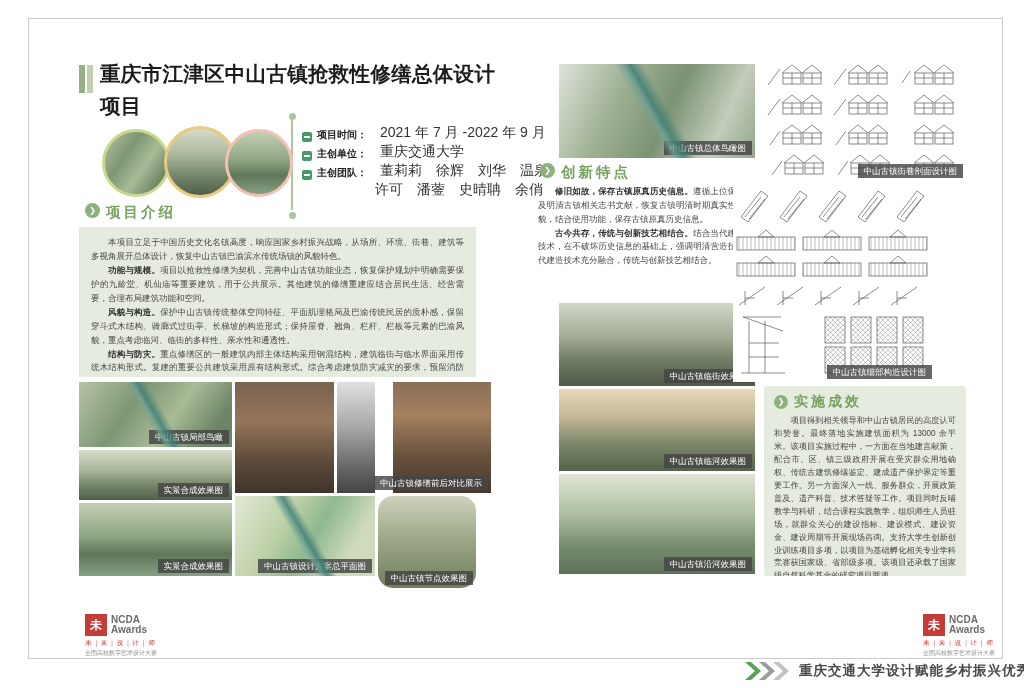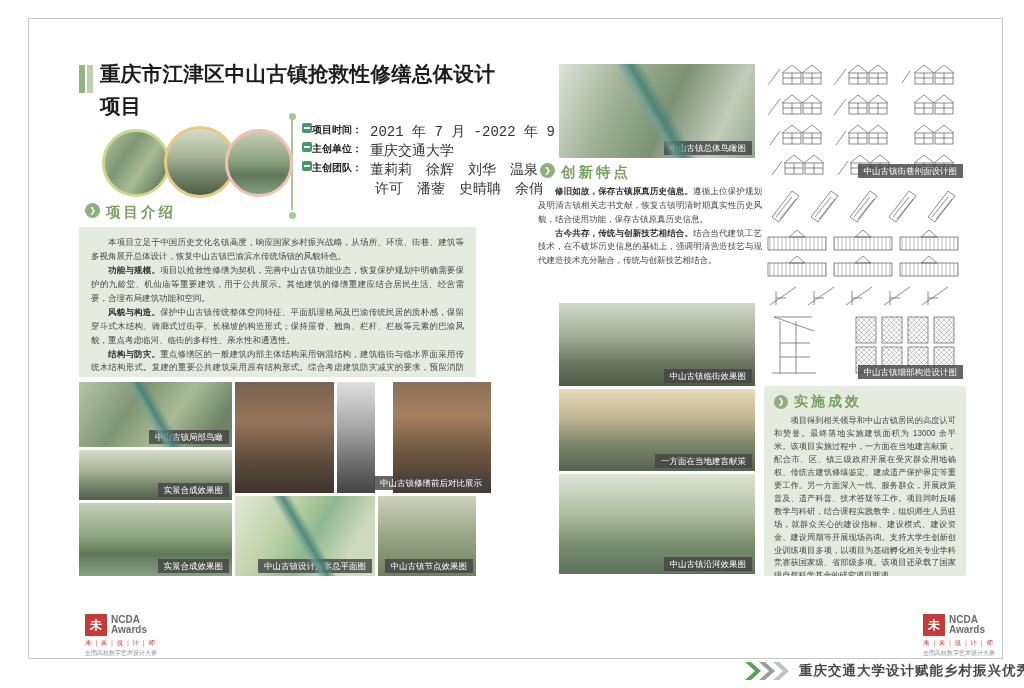--- a/index.html
+++ b/index.html
@@ -12,21 +12,21 @@
   .title{position:absolute;left:71px;top:39px;width:410px;font-size:20.5px;line-height:32px;
          font-weight:bold;color:#1c1c1c;letter-spacing:.3px;}
 
   
   .circ{position:absolute;border-radius:50%;box-sizing:border-box;}
 
   
   .vline{position:absolute;left:262px;top:99px;width:2px;height:92px;background:#a9c79b;}
   .vdot{position:absolute;left:259.5px;width:7px;height:7px;border-radius:50%;background:#a9c79b;}
   .info{position:absolute;left:273px;top:104px;width:205px;}
-  .info-row{display:flex;align-items:flex-start;height:19px;gap:0;font-family:Liberation Mono, monospace;}
+  .info-row{display:flex;align-items:flex-end;height:19px;gap:5px;}
   .info-ico{width:10px;height:10px;border-radius:2px;background:#45996a;position:relative;flex:0 0 auto;}
   .info-ico::after{content:"";position:absolute;left:2px;top:4px;width:6px;height:2px;background:#fff;}
   .info-lab{font-size:10px;font-weight:bold;color:#222;width:58px;flex:0 0 auto;}
   .info-val{font-size:14px;color:#333;white-space:nowrap;}
   .info-row.cont{padding-left:73px;}
 
   
   .sec-ico{position:absolute;width:15px;height:15px;border-radius:50%;background:#8cb17c;color:#fff;
            font-size:8px;line-height:15px;text-align:center;}
   .sec-lab{position:absolute;font-size:14.5px;font-weight:bold;color:#78a262;letter-spacing:3px;}
@@ -147,21 +147,21 @@
       <span class="cap">实景合成效果图</span>
     </div>
     <div class="ph ph-street" style="left:206px;top:363px;width:99px;height:111px;"></div>
     <div class="ph ph-bw" style="left:308px;top:363px;width:38px;height:111px;"></div>
     <div class="ph ph-street2" style="left:364px;top:363px;width:98px;height:111px;">
       <span class="cap">中山古镇修缮前后对比展示</span>
     </div>
     <div class="ph ph-plan stripe" style="left:206px;top:477px;width:140px;height:80px;">
       <span class="cap">中山古镇设计方案总平面图</span>
     </div>
-    <div class="ph ph-node" style="left:349px;top:477px;width:98px;height:80px;">
+    <div class="ph ph-node" style="left:349px;top:477px;width:98px;height:92px;border-radius:15px;">
       <span class="cap">中山古镇节点效果图</span>
     </div>
 
     <div class="ncda" style="left:56px;top:595px;">
       <div class="ncda-top">
         <div class="ncda-mark">未</div>
         <div>
           <div class="ncda-name">NCDA</div>
           <div class="ncda-name">Awards</div>
         </div>
@@ -179,21 +179,21 @@
 
     <div class="plain" style="left:509px;top:166px;width:224px;">
       <p><b>修旧如故，保存古镇原真历史信息。</b><span>遵循上位保护规划及明清古镇相关志书文献，恢复古镇明清时期真实性历史风貌，结合使用功能，保存古镇原真历史信息。</span></p>
       <p><b>古今共存，传统与创新技艺相结合。</b><span>结合当代建筑工艺技术，在不破坏历史信息的基础上，强调明清营造技艺与现代建造技术充分融合，传统与创新技艺相结合。</span></p>
     </div>
 
     <div class="ph ph-street3" style="left:530px;top:284px;width:196px;height:83px;">
       <span class="cap">中山古镇临街效果图</span>
     </div>
     <div class="ph ph-riverside" style="left:530px;top:370px;width:196px;height:82px;">
-      <span class="cap">一方面在当地建言献策</span>
+      <span class="cap">中山古镇临河效果图</span>
     </div>
     <div class="ph ph-riverside2" style="left:530px;top:455px;width:196px;height:100px;">
       <span class="cap">中山古镇沿河效果图</span>
     </div>
 
     <div class="draw" style="left:735px;top:40px;width:202px;height:122px;">
       <svg width="202" height="122" viewBox="0 0 202 122">
         <defs>
           <g id="hp" stroke="#5a5a5a" stroke-width="0.7" fill="none">
             <path d="M0 9 L10 1 L20 9 M20 9 L30 1 L40 9"></path>
@@ -217,21 +217,21 @@
         <use href="#hp" x="18" y="65"></use>
           <use href="#hp" x="84" y="65"></use>
           <use href="#hp" x="150" y="65"></use>
         <use href="#hp" x="20" y="95"></use>
           <use href="#hp" x="86" y="95"></use>
           <use href="#hp" x="150" y="95"></use>
       </svg>
       <span class="cap">中山古镇街巷剖面设计图</span>
     </div>
 
-    <div class="draw" style="left:735px;top:166px;width:202px;height:197px;">
+    <div class="draw" style="left:704px;top:166px;width:202px;height:197px;">
       <svg width="202" height="197" viewBox="0 0 202 197">
         <defs>
           <pattern id="vt" width="4" height="14" patternUnits="userSpaceOnUse">
             <path d="M2 0 V14" stroke="#777" stroke-width="0.5"></path>
           </pattern>
           <pattern id="xh" width="5" height="5" patternUnits="userSpaceOnUse">
             <path d="M0 5 L5 0 M0 0 L5 5" stroke="#777" stroke-width="0.4"></path>
           </pattern>
         </defs>
         <g stroke="#5a5a5a" stroke-width="0.7" fill="none">

